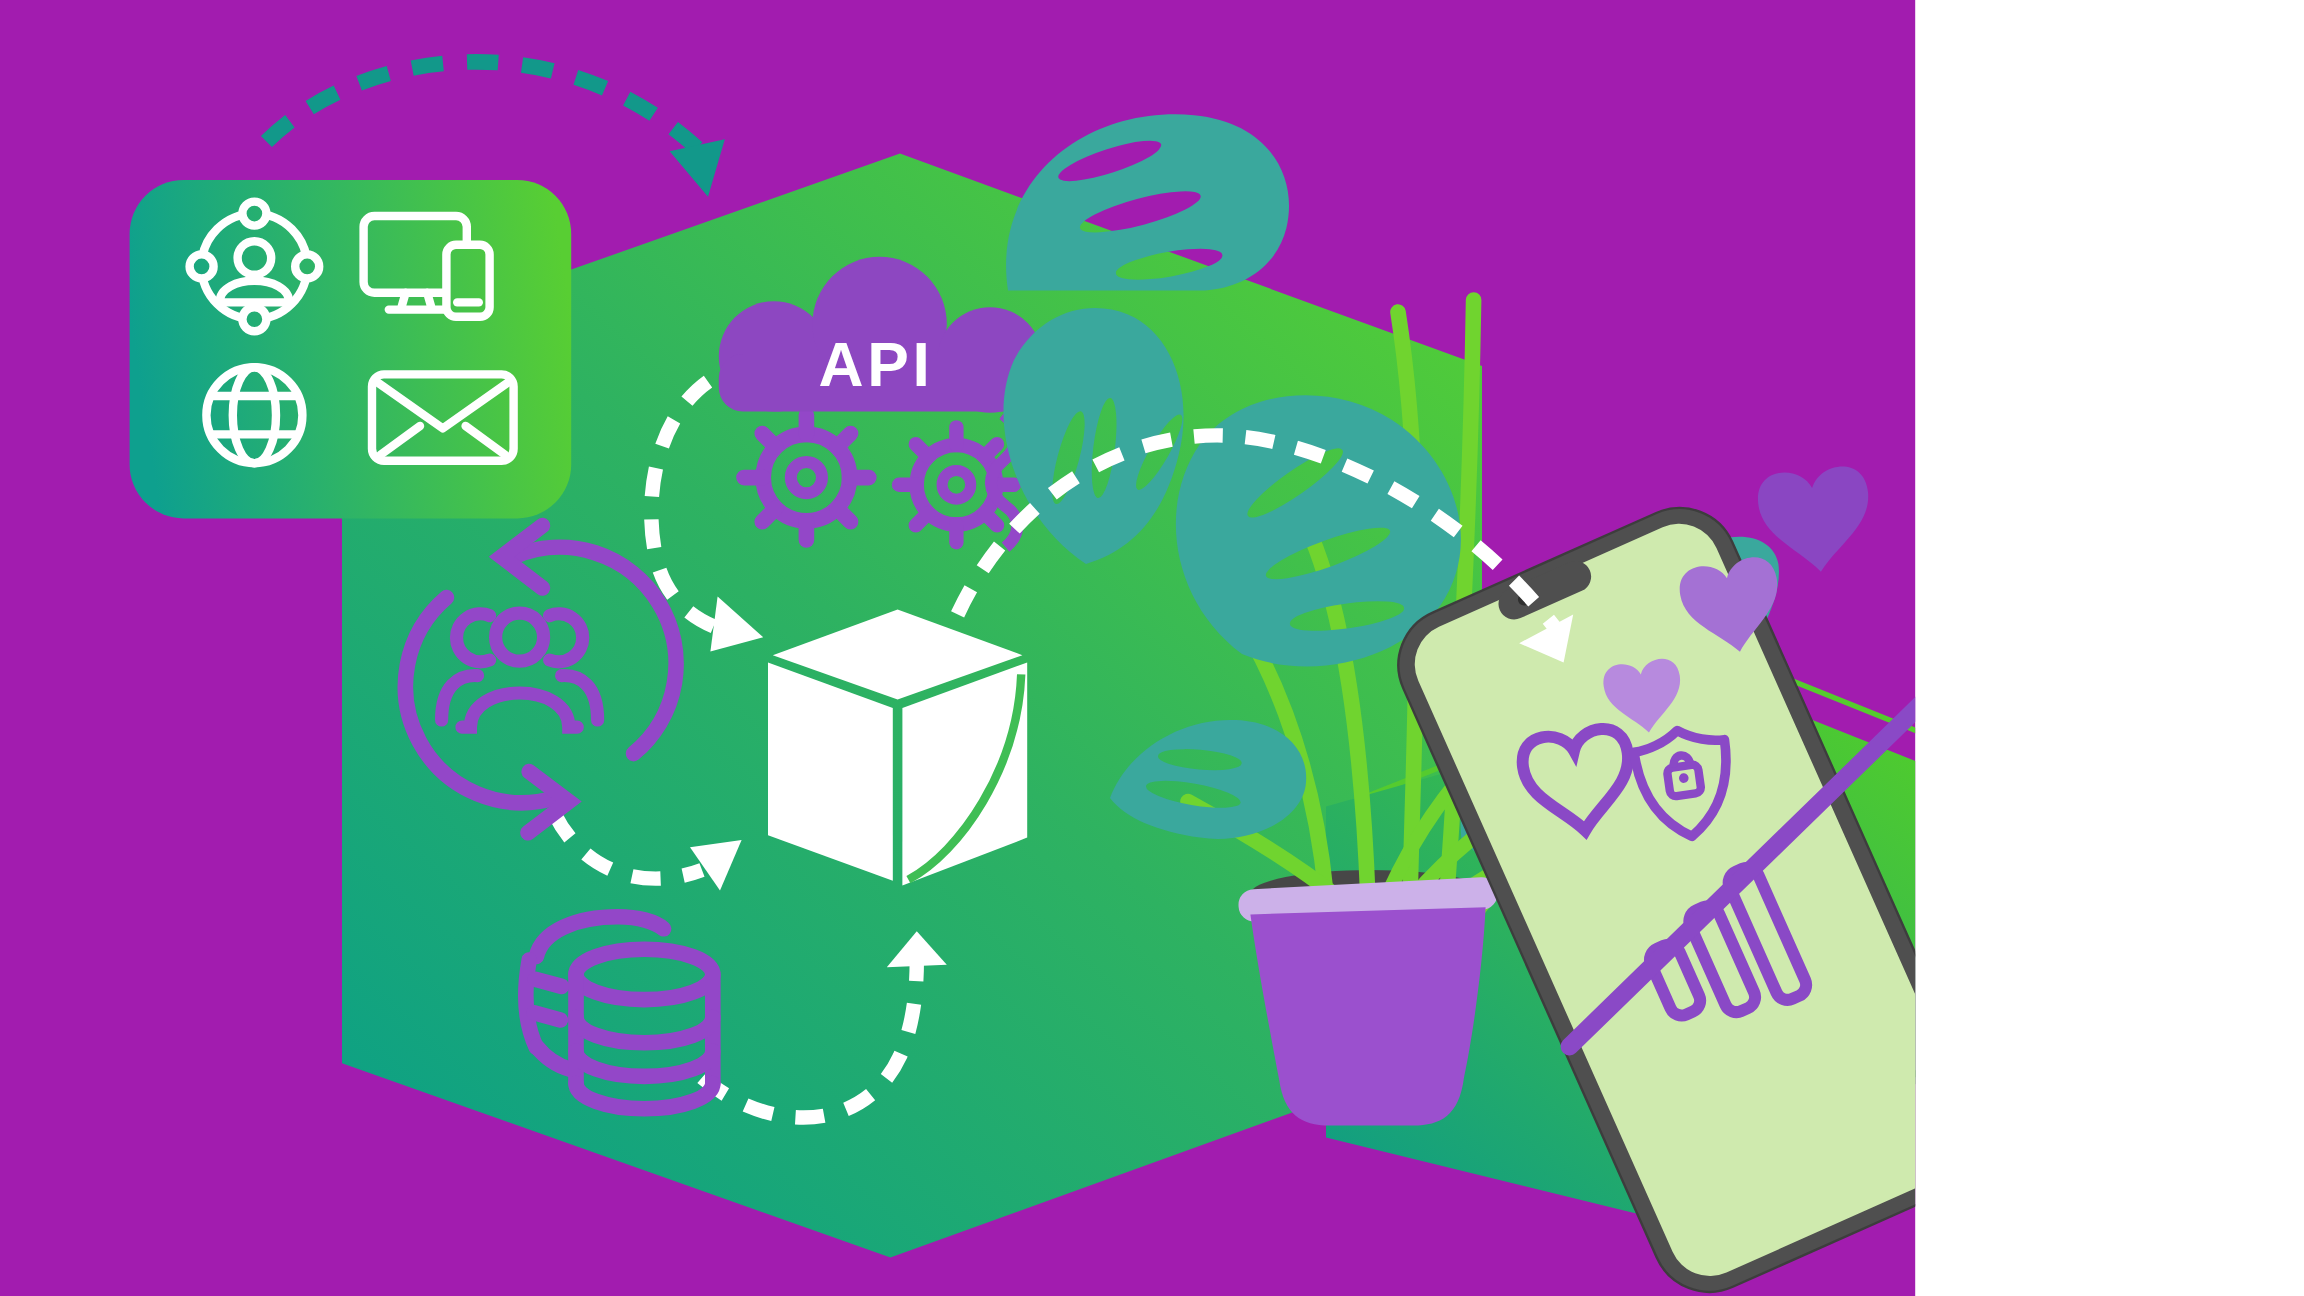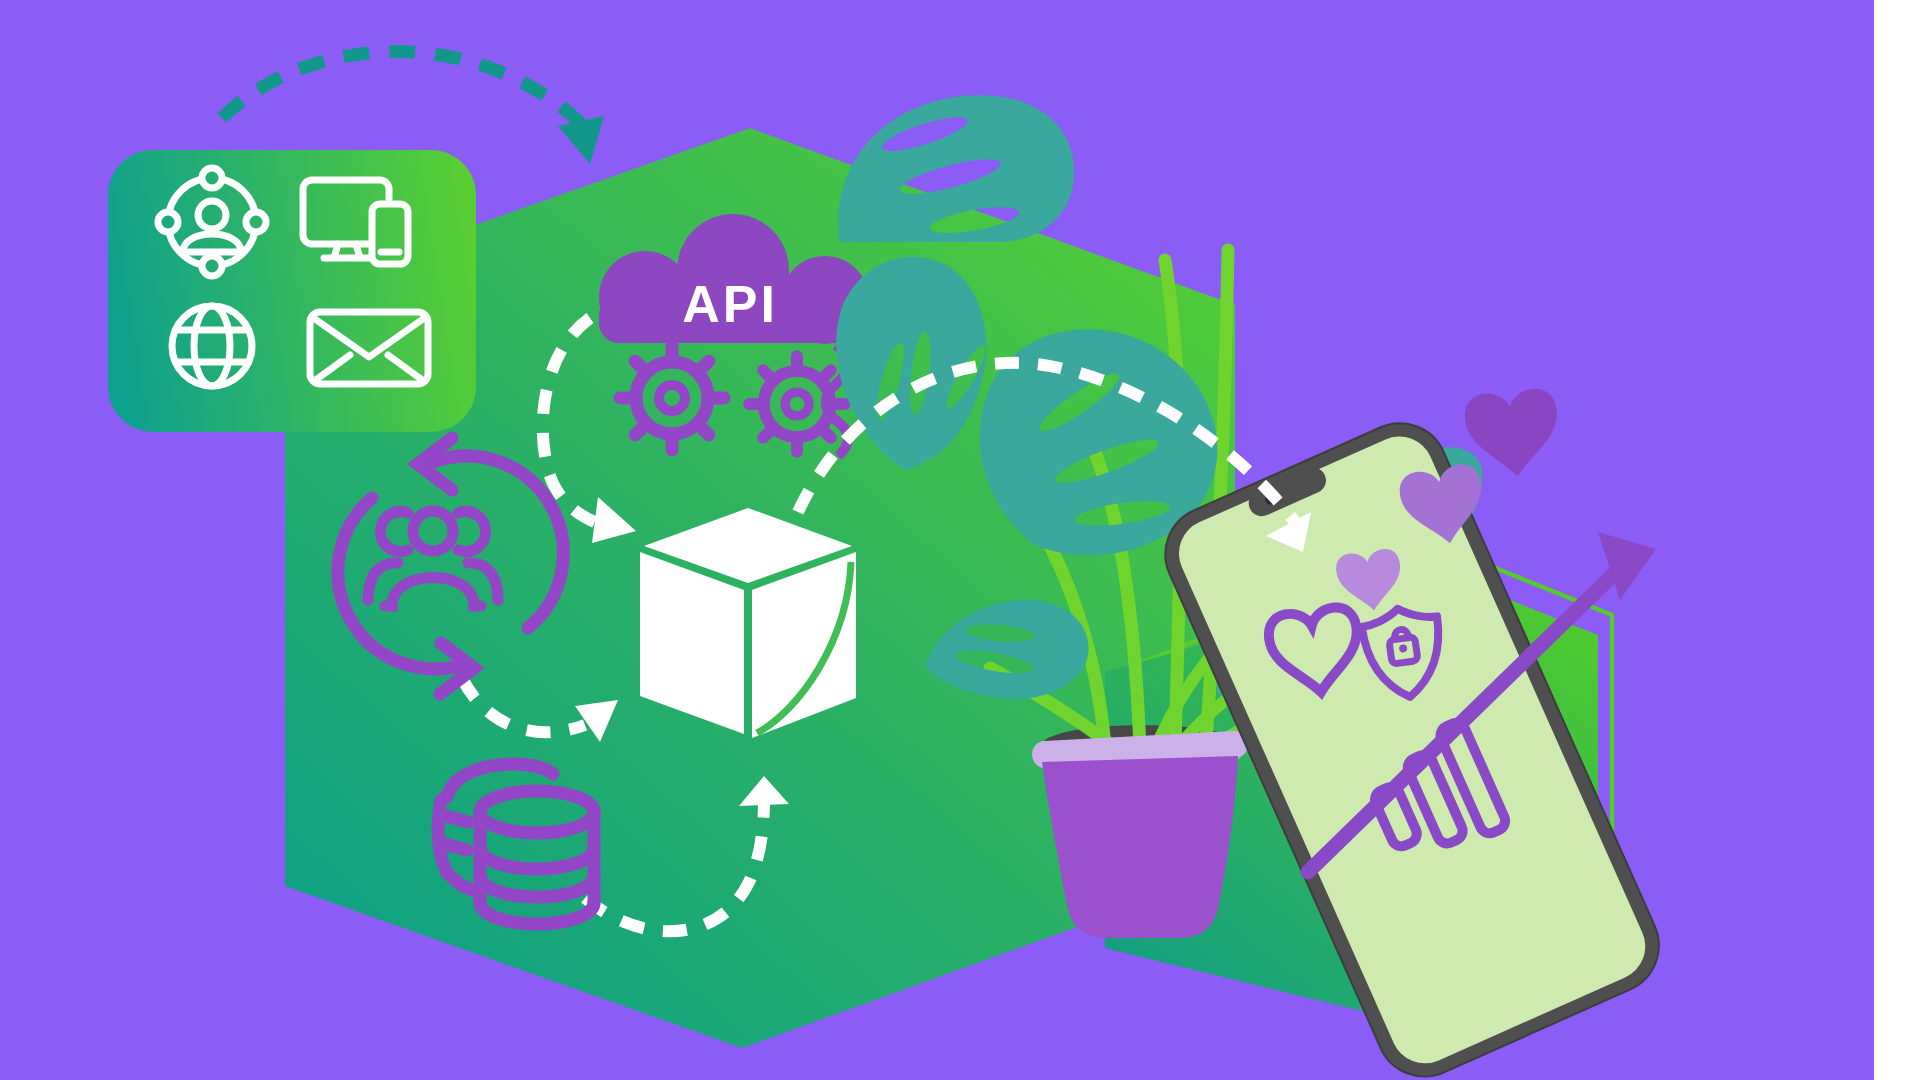--- a/index.html
+++ b/index.html
@@ -1,16 +1,16 @@
 <!DOCTYPE html>
 <html><head>
 <meta charset="utf-8">
 <style>
   html,body{margin:0;padding:0;background:#ffffff;}
-  .stage{width:1874px;height:1080px;position:relative;overflow:hidden;background:#8b5cf6;}
+  .stage{width:1596px;height:1080px;position:relative;overflow:hidden;background:#a21caf;}
   svg{display:block;}
   .api-text{font-family:"Liberation Sans",sans-serif;font-weight:700;font-size:52px;letter-spacing:3px;}
 </style>
 </head>
 <body>
 
 <div class="stage">
 <svg width="1920" height="1080" viewBox="0 0 1920 1080" xmlns="http://www.w3.org/2000/svg">
   <defs>
     <linearGradient id="gradMain" gradientUnits="userSpaceOnUse" x1="1150" y1="60" x2="300" y2="1020">

